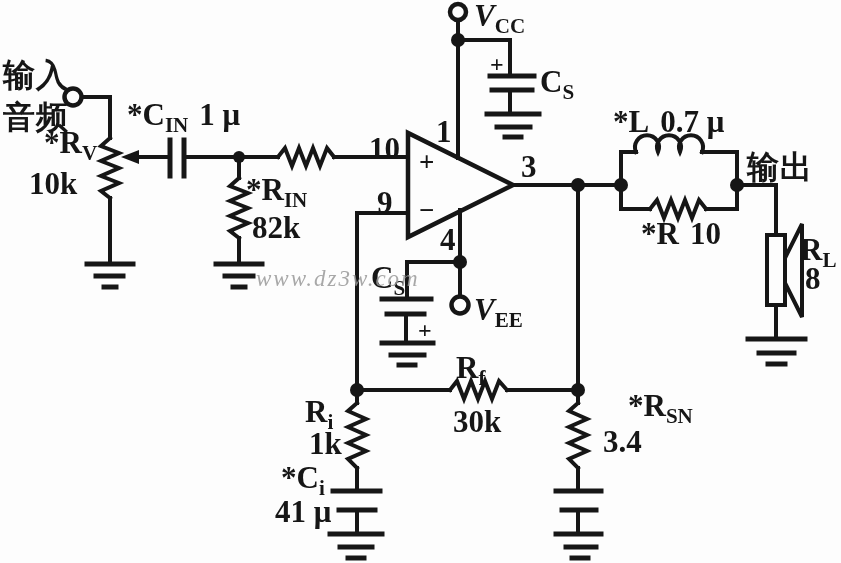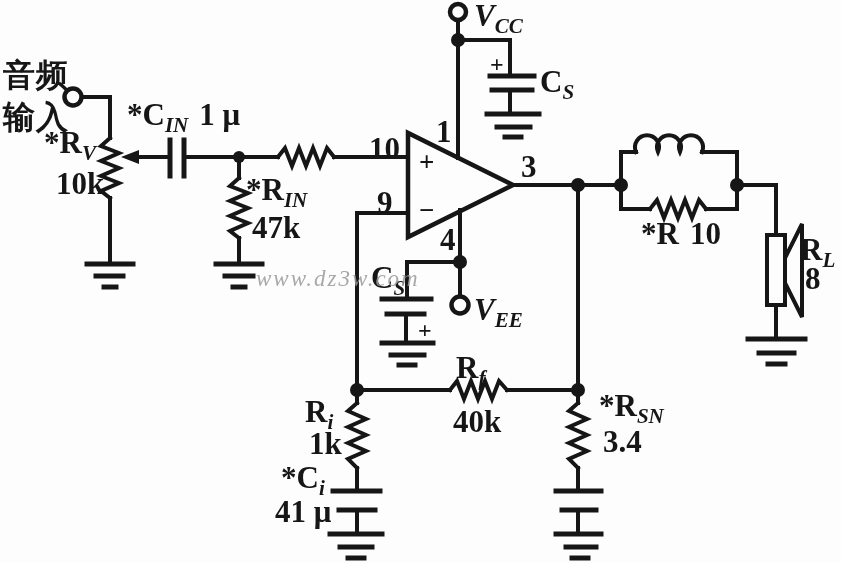--- a/index.html
+++ b/index.html
@@ -5,21 +5,21 @@
   html,body{margin:0;padding:0;background:#e8e8e8;}
   .stage{
     position:relative;width:841px;height:563px;background:#fdfdfd;
     overflow:hidden;font-family:"Liberation Serif","DejaVu Serif",serif;
   }
   svg.art{position:absolute;left:0;top:0;}
   .lbl{
     position:absolute;font-weight:bold;font-size:31px;line-height:1;
     color:#161616;white-space:nowrap;
   }
-  .lbl sub{font-size:0.68em;line-height:0;font-style:italic;}
+  .lbl sub{font-size:0.68em;line-height:0;}
   .gap{margin-left:11px;margin-top:36px;}
   .cjk{font-size:32px;line-height:42px;letter-spacing:1px;}
   .it{font-style:italic;}
   .sign{font-size:27px;}
   .plussm{font-size:24px;}
   .wm{
     position:absolute;font-style:italic;font-weight:normal;font-size:23px;
     color:#9a9a9a;letter-spacing:2px;white-space:nowrap;opacity:.85;text-align:center;
   }
 </style>
@@ -186,64 +186,66 @@
       <circle cx="460" cy="262" r="7"></circle>
       <circle cx="578" cy="185" r="7"></circle>
       <circle cx="621" cy="185" r="7"></circle>
       <circle cx="737" cy="185" r="7"></circle>
       <circle cx="357" cy="390" r="7"></circle>
       <circle cx="578" cy="390" r="7"></circle>
     </g>
   </svg>
 
   <div class="lbl cjk" style="left:3px;top:54px">
+    <div>输入</div>
     <div>音频</div>
-    <div>输入</div>
   </div>
 
   <div class="lbl" style="left:44px;top:127px"><span>*</span><span>R</span><sub>V</sub></div>
-  <div class="lbl" style="left:56px;top:168px">10k</div>
+  <div class="lbl" style="left:29px;top:168px">10k</div>
 
   <div class="lbl" style="left:127px;top:99px"><span>*</span><span>C</span><sub>IN</sub><span class="gap">1 μ</span></div>
 
 
   <div class="lbl" style="left:246px;top:174px"><span>*</span><span>R</span><sub>IN</sub></div>
-  <div class="lbl" style="left:252px;top:212px">47k</div>
+  <div class="lbl" style="left:252px;top:212px">82k</div>
 
   <div class="lbl" style="left:369px;top:133px">10</div>
   <div class="lbl" style="left:377px;top:187px">9</div>
   <div class="lbl" style="left:436px;top:116px">1</div>
   <div class="lbl" style="left:440px;top:224px">4</div>
   <div class="lbl" style="left:521px;top:151px">3</div>
 
   <div class="lbl sign" style="left:419px;top:149px">+</div>
   <div class="lbl sign" style="left:419px;top:197px">−</div>
 
   <div class="lbl" style="left:474px;top:0px"><span class="it">V</span><sub>CC</sub></div>
   <div class="lbl plussm" style="left:490px;top:52px">+</div>
   <div class="lbl" style="left:540px;top:66px"><span>C</span><sub>S</sub></div>
 
   <div class="lbl" style="left:474px;top:294px"><span class="it">V</span><sub>EE</sub></div>
   <div class="lbl" style="left:371px;top:262px"><span>C</span><sub>S</sub></div>
   <div class="lbl plussm" style="left:418px;top:318px">+</div>
 
   <div class="wm" style="left:256px;top:266px">www.dz3w.com</div>
 
+  <div class="lbl" style="left:613px;top:106px"><span>*</span><span>L</span><span class="gap">0.7 μ</span></div>
   <div class="lbl" style="left:641px;top:218px"><span>*</span><span>R</span><span class="gap">10</span></div>
 
+  <div class="lbl cjk" style="left:747px;top:146px">输出</div>
 
   <div class="lbl" style="left:800px;top:234px"><span>R</span><sub>L</sub></div>
   <div class="lbl" style="left:805px;top:263px">8</div>
 
   <div class="lbl" style="left:456px;top:352px"><span>R</span><sub>f</sub></div>
-  <div class="lbl" style="left:453px;top:406px">40k</div>
+  <div class="lbl" style="left:453px;top:406px">30k</div>
 
   <div class="lbl" style="left:305px;top:396px"><span>R</span><sub>i</sub></div>
   <div class="lbl" style="left:309px;top:428px">1k</div>
 
   <div class="lbl" style="left:281px;top:462px"><span>*</span><span>C</span><sub>i</sub></div>
   <div class="lbl" style="left:275px;top:496px">41 μ</div>
 
-  <div class="lbl" style="left:599px;top:390px"><span>*</span><span>R</span><sub>SN</sub></div>
+  <div class="lbl" style="left:628px;top:390px"><span>*</span><span>R</span><sub>SN</sub></div>
   <div class="lbl" style="left:603px;top:426px">3.4</div>
 
 
 </div>
 
 </body></html>

